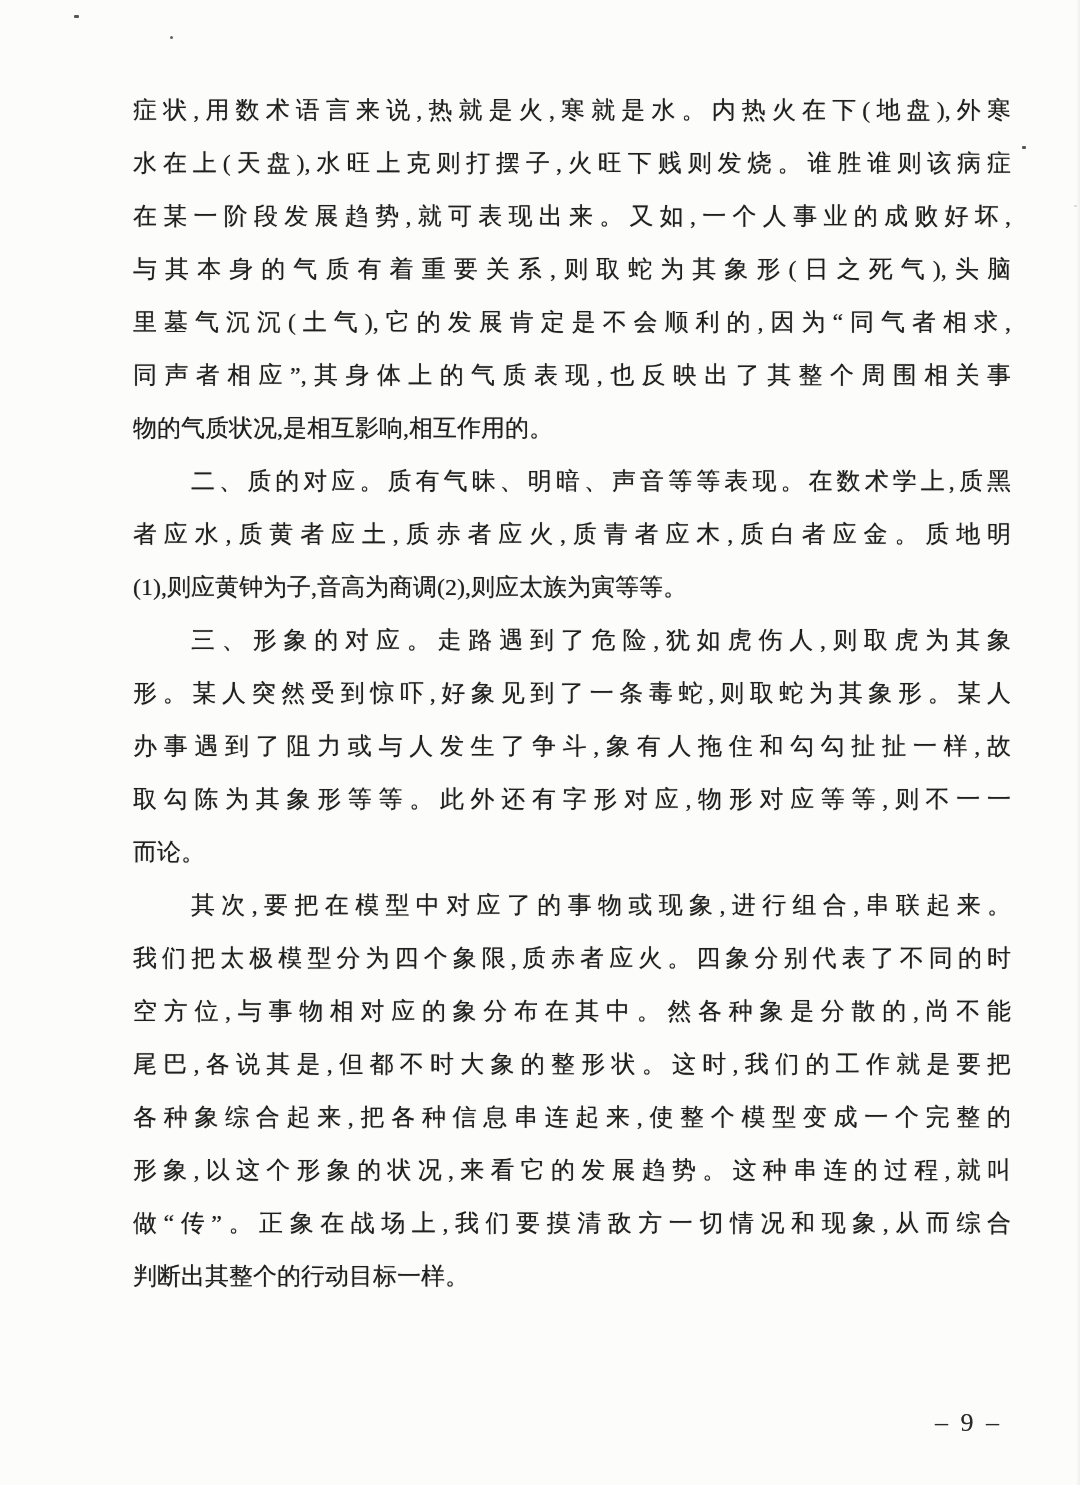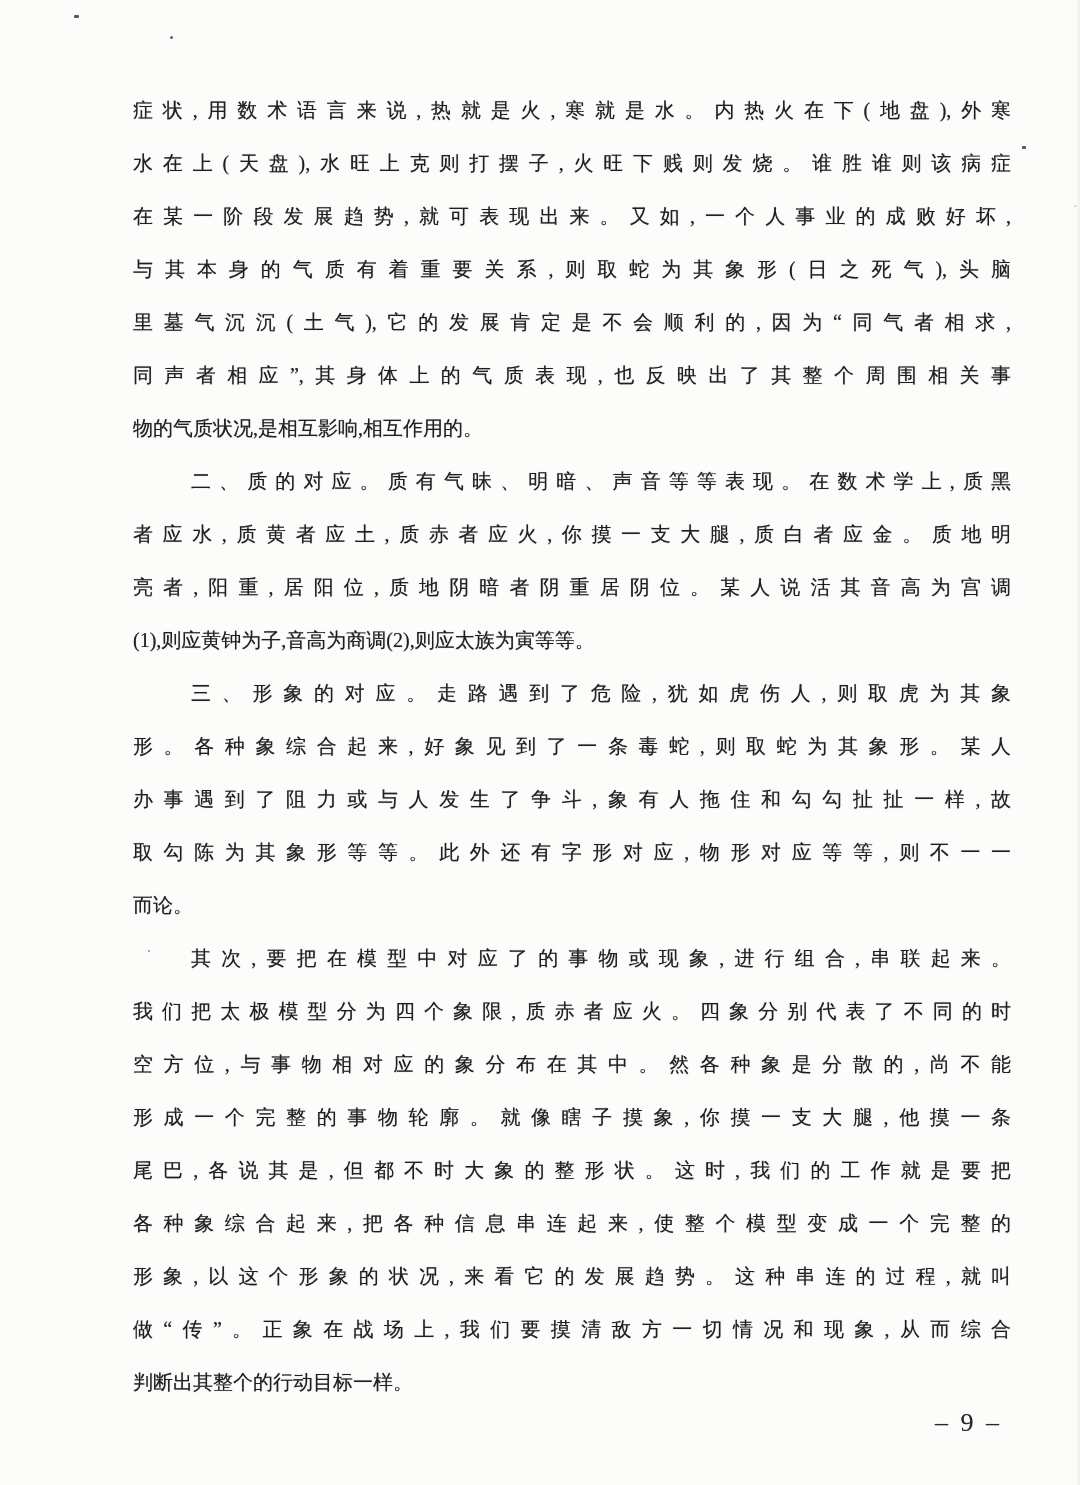--- a/index.html
+++ b/index.html
@@ -18,21 +18,21 @@
   .text-block {
     position: absolute;
     left: 133px;
     top: 84px;
     width: 878px;
     color: #1f1f1f;
   }
   .line {
     height: 53px;
     line-height: 53px;
-    font-size: 20px;
+    font-size: 24px;
     text-align: justify;
     text-align-last: justify;
     text-justify: inter-character;
     white-space: nowrap;
     text-shadow: 0 0 0.8px rgba(25,25,25,0.55);
   }
   .line.indent { text-indent: 58px; }
   .line.para-end {
     text-align: center;
     text-align-last: left;
@@ -72,32 +72,30 @@
 
   <div class="text-block">
     <div class="line">症状,用数术语言来说,热就是火,寒就是水。内热火在下(地盘),外寒</div>
     <div class="line">水在上(天盘),水旺上克则打摆子,火旺下贱则发烧。谁胜谁则该病症</div>
     <div class="line">在某一阶段发展趋势,就可表现出来。又如,一个人事业的成败好坏,</div>
     <div class="line">与其本身的气质有着重要关系,则取蛇为其象形(日之死气),头脑</div>
     <div class="line">里墓气沉沉(土气),它的发展肯定是不会顺利的,因为“同气者相求,</div>
     <div class="line">同声者相应”,其身体上的气质表现,也反映出了其整个周围相关事</div>
     <div class="line para-end">物的气质状况,是相互影响,相互作用的。</div>
     <div class="line indent">二、质的对应。质有气昧、明暗、声音等等表现。在数术学上,质黑</div>
-    <div class="line">者应水,质黄者应土,质赤者应火,你摸一支大腿,质白者应金。质地明</div>
-    <div class="line">亮者,阳重,居阳位,质地阴暗者阴重居阴位。某人说活其音高为宫调</div>
+    <div class="line">者应水,质黄者应土,质赤者应火,质青者应木,质白者应金。质地明</div>
     <div class="line para-end">(1),则应黄钟为子,音高为商调(2),则应太族为寅等等。</div>
     <div class="line indent">三、形象的对应。走路遇到了危险,犹如虎伤人,则取虎为其象</div>
-    <div class="line">形。各种象综合起来,好象见到了一条毒蛇,则取蛇为其象形。某人</div>
+    <div class="line">形。某人突然受到惊吓,好象见到了一条毒蛇,则取蛇为其象形。某人</div>
     <div class="line">办事遇到了阻力或与人发生了争斗,象有人拖住和勾勾扯扯一样,故</div>
     <div class="line">取勾陈为其象形等等。此外还有字形对应,物形对应等等,则不一一</div>
     <div class="line para-end">而论。</div>
     <div class="line indent">其次,要把在模型中对应了的事物或现象,进行组合,串联起来。</div>
     <div class="line">我们把太极模型分为四个象限,质赤者应火。四象分别代表了不同的时</div>
     <div class="line">空方位,与事物相对应的象分布在其中。然各种象是分散的,尚不能</div>
-    <div class="line">形成一个完整的事物轮廓。就像瞎子摸象,你摸一支大腿,他摸一条</div>
     <div class="line">尾巴,各说其是,但都不时大象的整形状。这时,我们的工作就是要把</div>
     <div class="line">各种象综合起来,把各种信息串连起来,使整个模型变成一个完整的</div>
     <div class="line">形象,以这个形象的状况,来看它的发展趋势。这种串连的过程,就叫</div>
     <div class="line">做“传”。正象在战场上,我们要摸清敌方一切情况和现象,从而综合</div>
     <div class="line para-end">判断出其整个的行动目标一样。</div>
   </div>
 
   <div class="footer-page-number">– 9 –</div>
 
   <div class="speck s1"></div>

